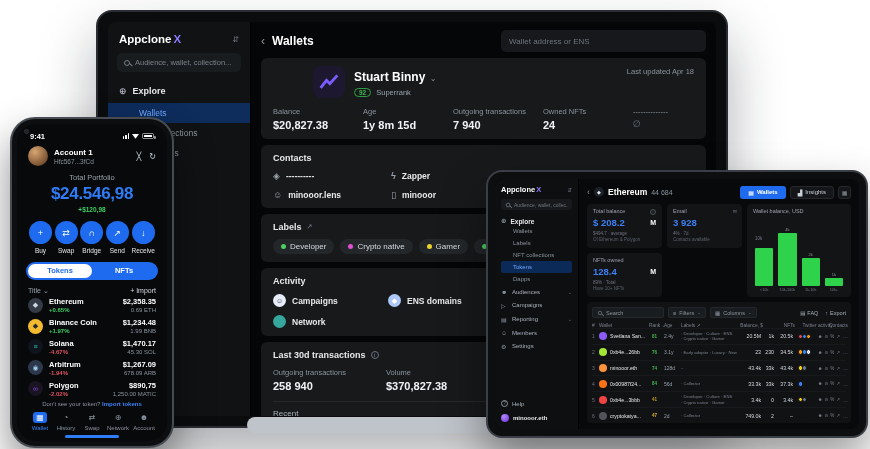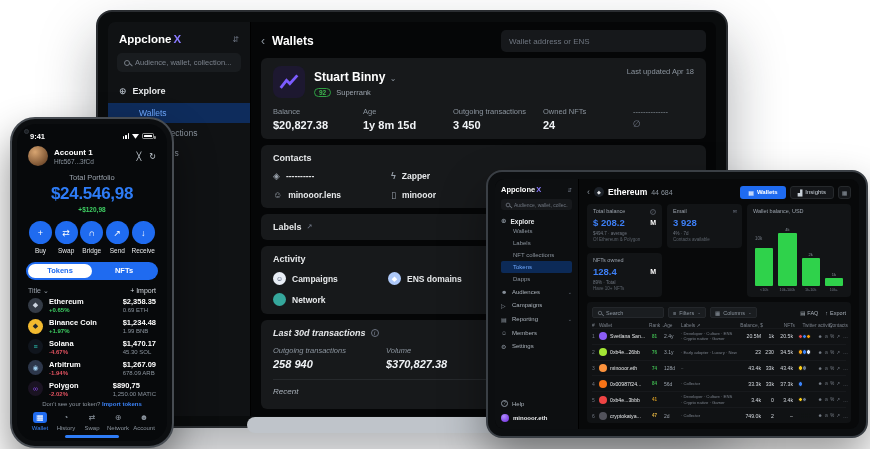--- a/index.html
+++ b/index.html
@@ -31,21 +31,21 @@
   .lp-item.active { background:#0e2c5c; color:#6ea8fe; margin:0 -9px; padding-left:31px; border-radius:0; }
   .lp-main { flex:1; background:#050607; display:flex; flex-direction:column; padding:8px 10px; gap:6px; overflow:hidden; }
   .lp-topbar { display:flex; align-items:center; gap:7px; height:22px; }
   .lp-back { color:#8b949e; font-size:12px; }
   .lp-title { color:#fff; font-size:12px; font-weight:bold; }
   .lp-wsearch { margin-left:auto; width:205px; height:22px; background:#16181b; border-radius:5px;
     display:flex; align-items:center; padding:0 8px; }
   .lp-wsearch span { color:#6f7680; font-size:8px; }
   .lp-card { background:#17191b; border-radius:6px; padding:8px 12px; position:relative; }
   .lp-updated { position:absolute; top:9px; right:12px; color:#8b949e; font-size:7.5px; }
-  .lp-prof-row { display:flex; gap:9px; align-items:center; }
+  .lp-prof-row { display:flex; gap:9px; align-items:center;margin-left:40px; }
   .lp-avatar { width:32px; height:32px; border-radius:8px; background:#1d1830; display:flex; align-items:center; justify-content:center; }
   .lp-name { color:#fff; font-size:12px; font-weight:bold; }
   .lp-chev { color:#8b949e; font-size:8px; }
   .lp-badge-row { display:flex; align-items:center; gap:5px; margin-top:3px; }
   .lp-rank { border:1px solid #2ea043; color:#3fb950; border-radius:8px; font-size:6.5px; padding:0 4px; font-weight:bold; }
   .lp-ranklbl { color:#9aa2ac; font-size:7.5px; }
   .lp-stats { display:flex; margin-top:9px; }
   .lp-stat { width:90px; flex-shrink:0; }
   .lp-stat:last-child { width:auto; }
   .lp-stat .lbl { color:#8b949e; font-size:7.5px; margin-bottom:3px; white-space:nowrap; }
@@ -59,21 +59,21 @@
   .chip { background:#24272a; border-radius:10px; padding:3px 8px; display:flex; align-items:center; gap:4px;
     color:#d5dae0; font-size:8px; }
   .chip i { width:5px; height:5px; border-radius:50%; display:block; }
   .lp-act-grid { display:grid; grid-template-columns:115px 115px 1fr; row-gap:8px; margin-top:8px; }
   .lp-act { display:flex; align-items:center; gap:6px; color:#e6e8ea; font-size:8.5px; font-weight:bold; }
   .lp-act i { width:13px; height:13px; border-radius:50%; display:flex; align-items:center; justify-content:center;
     font-size:7px; font-style:normal; }
   .info { width:8px; height:8px; border:1px solid #6b7280; border-radius:50%; display:inline-flex;
     align-items:center; justify-content:center; }
   .info::after { content:"i"; color:#6b7280; font-size:5.5px; }
-  .lp-30 { flex:1;font-style:italic; }
+  .lp-30 { flex:1; }
   .lp-30-stats { display:flex; margin-top:8px; }
   .lp-30-stat { width:113px; flex-shrink:0; }
   .lp-30-stat .lbl { color:#8b949e; font-size:7.5px; margin-bottom:3px; }
   .lp-30-stat .val { color:#f0f3f6; font-size:11px; font-weight:bold; }
   .lp-30-stat .val.green { color:#3ecf63; }
   .lp-div { height:1px; background:#26292c; margin:9px 0 7px; }
   .lp-recent-title { color:#aab2bb; font-size:8px; margin-bottom:5px; }
 
   
   .phone { position:absolute; left:10px; top:117px; width:164px; height:331px; background:#0c0e10;
@@ -111,21 +111,21 @@
   .ph-tab { flex:1; display:flex; align-items:center; justify-content:center; color:#fff; font-size:7.5px; font-weight:bold; border-radius:11px; }
   .ph-tab.active { background:#fff; color:#1f6bf0; }
   .ph-list-head { display:flex; align-items:center; margin-top:7px; padding:0 2px; }
   .ph-list-head .t { color:#9aa2ac; font-size:7px; }
   .ph-list-head .imp { margin-left:auto; color:#d5dae0; font-size:7px; }
   .ph-token { display:flex; align-items:center; gap:6px; height:23px; padding:0 2px; }
   .ph-ticon { width:15px; height:15px; border-radius:50%; display:flex; align-items:center; justify-content:center;
     font-size:7px; flex-shrink:0; }
   .ph-tname { color:#fff; font-size:7.5px; font-weight:bold; }
   .ph-tchg { font-size:6px; font-weight:bold; margin-top:1px; }
-  .ph-tright { margin-left:auto; }
+  .ph-tright { margin-left:auto; text-align:right; }
   .ph-tval { color:#fff; font-size:7.5px; font-weight:bold; }
   .ph-tamt { color:#8b949e; font-size:6px; margin-top:1px; }
   .ph-hint { text-align:center; font-size:6px; color:#8b949e; margin-top:2px; }
   .ph-hint b { color:#3b82f6; font-weight:bold; }
   .ph-nav { display:flex; justify-content:space-between; margin-top:5px; padding:0 1px; }
   .ph-nav-item { display:flex; flex-direction:column; align-items:center; gap:2px; width:26px; }
   .ph-nav-item i { font-style:normal; font-size:8px; color:#8b949e; width:14px; height:11px; border-radius:3px;
     display:flex; align-items:center; justify-content:center; }
   .ph-nav-item span { font-size:6px; color:#8b949e; }
   .ph-nav-item.active i { background:#1f6bf0; color:#fff; }
@@ -271,21 +271,21 @@
             <div class="lp-stat">
               <div class="lbl">Balance</div>
               <div class="val">$20,827.38</div>
             </div>
             <div class="lp-stat">
               <div class="lbl">Age</div>
               <div class="val">1y 8m 15d</div>
             </div>
             <div class="lp-stat">
               <div class="lbl">Outgoing transactions</div>
-              <div class="val">3 450</div>
+              <div class="val">7 940</div>
             </div>
             <div class="lp-stat">
               <div class="lbl">Owned NFTs</div>
               <div class="val">24</div>
             </div>
             <div class="lp-stat">
               <div class="lbl">--------------</div>
               <div class="val dim">∅</div>
             </div>
           </div>
@@ -318,20 +318,48 @@
               <span class="lp-cicon">▯</span>
               <span>minooor</span>
             </div>
           </div>
         </div>
 
         <div class="lp-card">
           <div class="lp-card-title">
             <span>Labels</span>
             <span style="color:#6b7280;font-size:7px;">↗</span>
+          </div>
+          <div class="lp-chips">
+
+              <div class="chip">
+                <i style="background: rgb(76, 208, 95);"></i>
+                <span>Developer</span>
+              </div>
+
+              <div class="chip">
+                <i style="background: rgb(226, 79, 210);"></i>
+                <span>Crypto native</span>
+              </div>
+
+              <div class="chip">
+                <i style="background: rgb(236, 213, 42);"></i>
+                <span>Gamer</span>
+              </div>
+
+              <div class="chip">
+                <i style="background: rgb(76, 208, 95);"></i>
+                <span>Hacker</span>
+              </div>
+
+              <div class="chip">
+                <i style="background: rgb(77, 138, 240);"></i>
+                <span>ENS</span>
+              </div>
+
           </div>
         </div>
 
         <div class="lp-card">
           <div class="lp-card-title">Activity</div>
           <div class="lp-act-grid">
 
               <div class="lp-act">
                 <i style="background: rgb(232, 237, 245);">
                   <span style="color: rgb(43, 58, 85);">☺</span>

